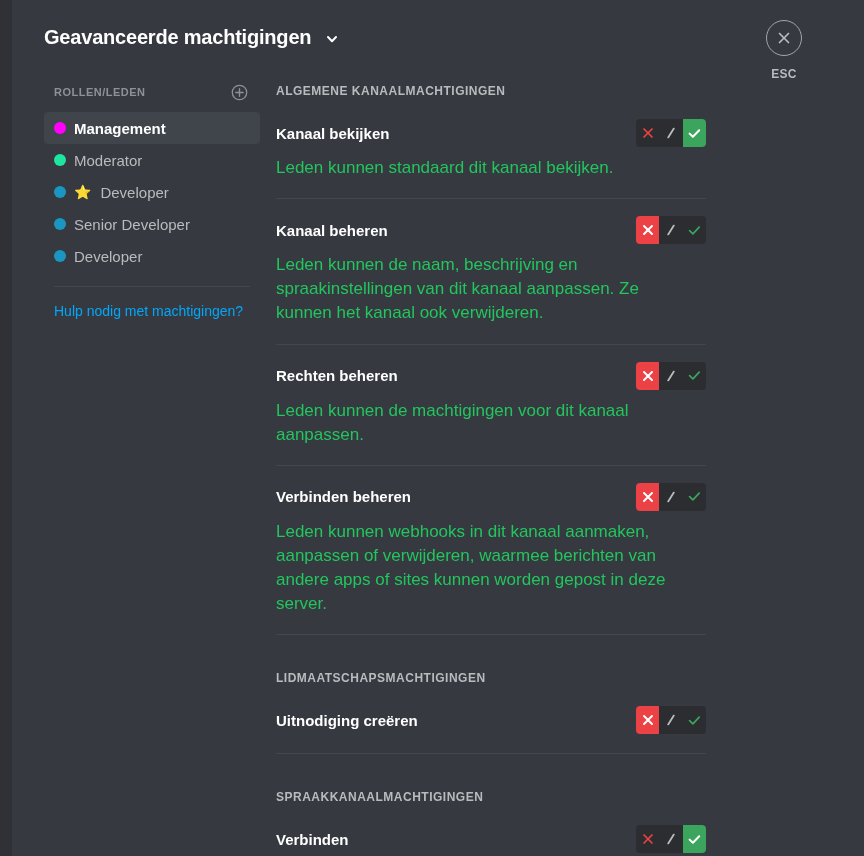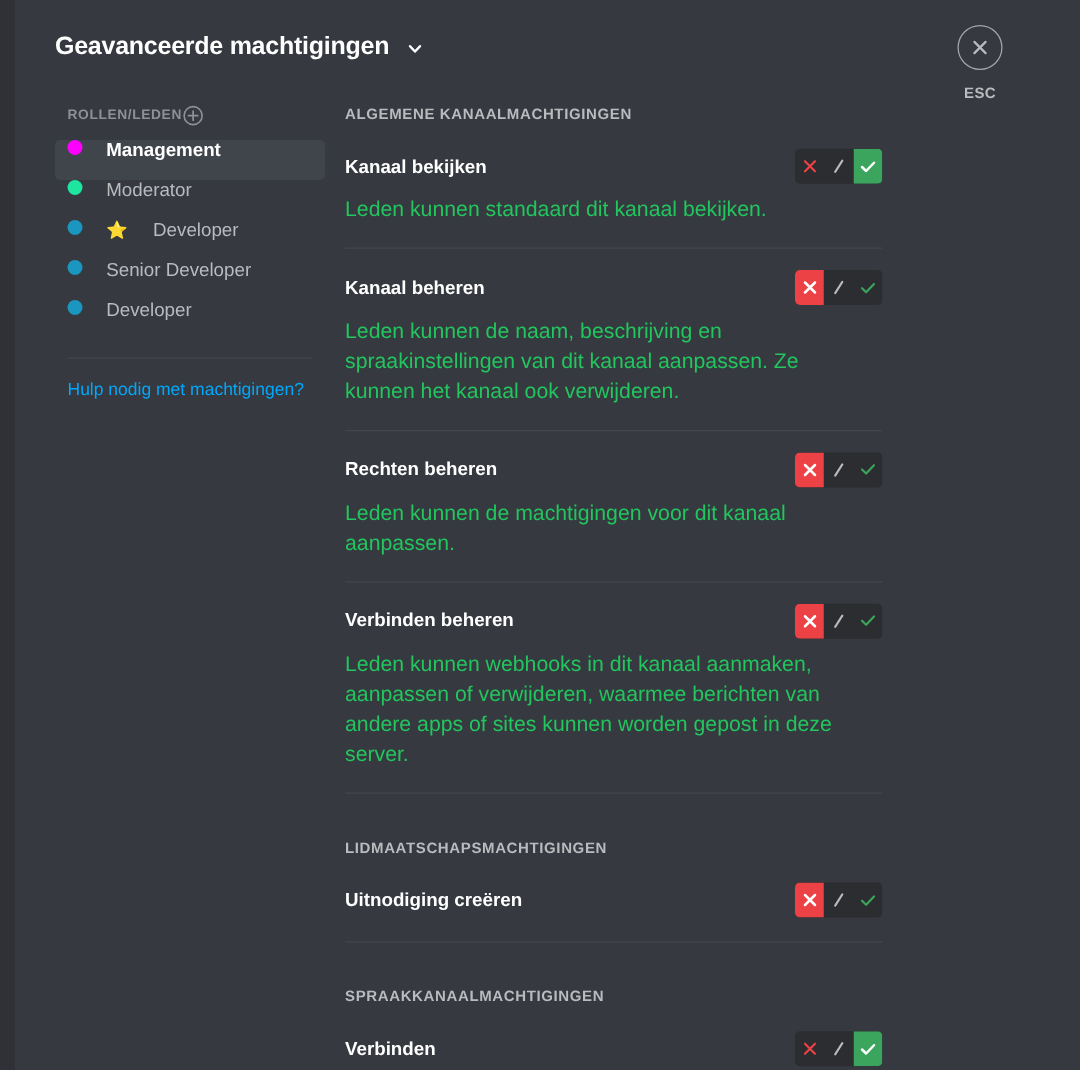--- a/index.html
+++ b/index.html
@@ -85,46 +85,47 @@
   
   .sidebar {
     position: absolute;
     left: 32px;
     top: 80px;
     width: 216px;
   }
   .sidebar-header {
     display: flex;
     align-items: center;
+    justify-content: space-between;
     padding: 0 12px 0 10px;
     height: 24px;
   }
   .sidebar-header-label {
     font-size: 11px;
     font-weight: bold;
     letter-spacing: 0.5px;
     color: #8e9297;
   }
   .add-role-icon {
     width: 17px; height: 17px;
     cursor: pointer;
     display: block;
   }
   .add-role-icon svg { display: block; }
 
   .role-list { margin-top: 8px; }
 
   .role-item {
     display: flex;
-    align-items: flex-start;
+    align-items: center;
     height: 32px;
     padding: 0 10px;
     border-radius: 4px;
     cursor: pointer;
-    gap: 19px;
+    gap: 8px;
   }
   .role-item.selected { background: #40444b; }
   .role-dot {
     width: 12px; height: 12px;
     border-radius: 50%;
     flex: 0 0 auto;
   }
   .role-dot.hidden { visibility: hidden; }
   .role-name {
     font-size: 15px;

